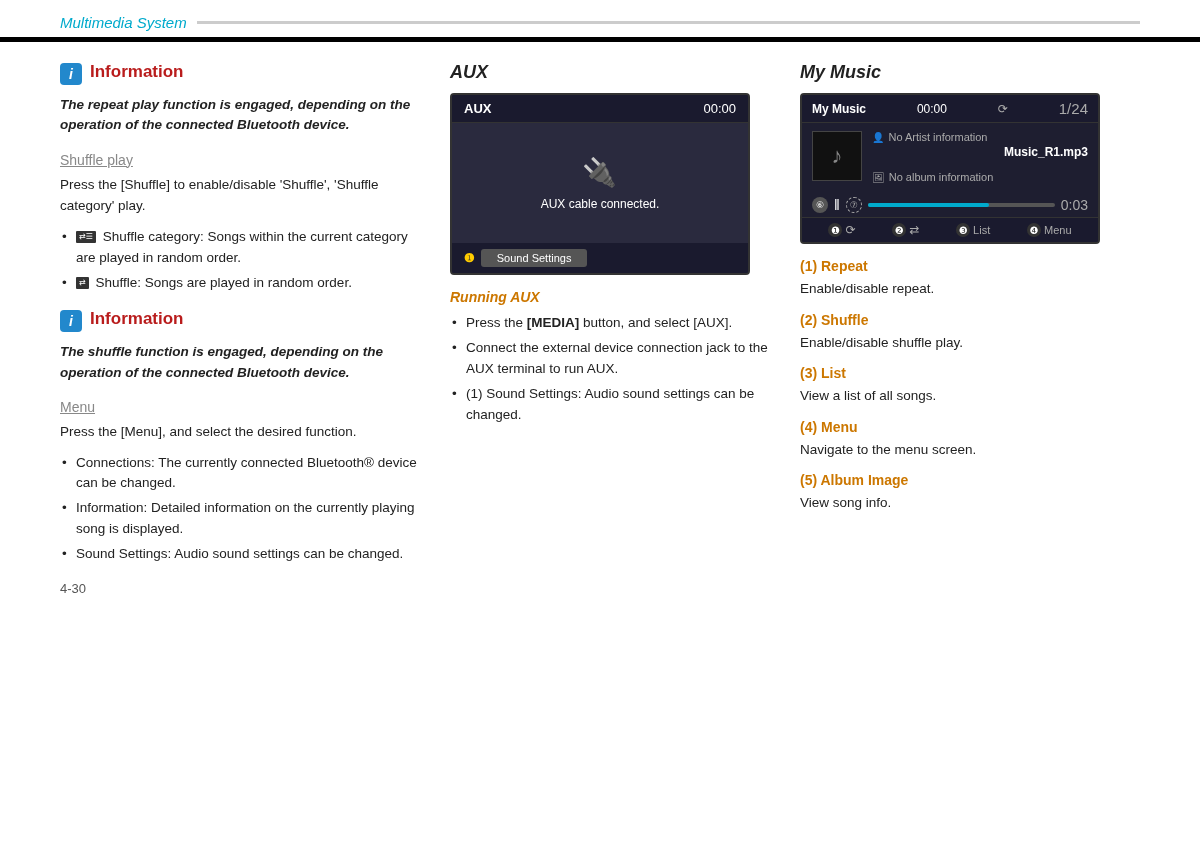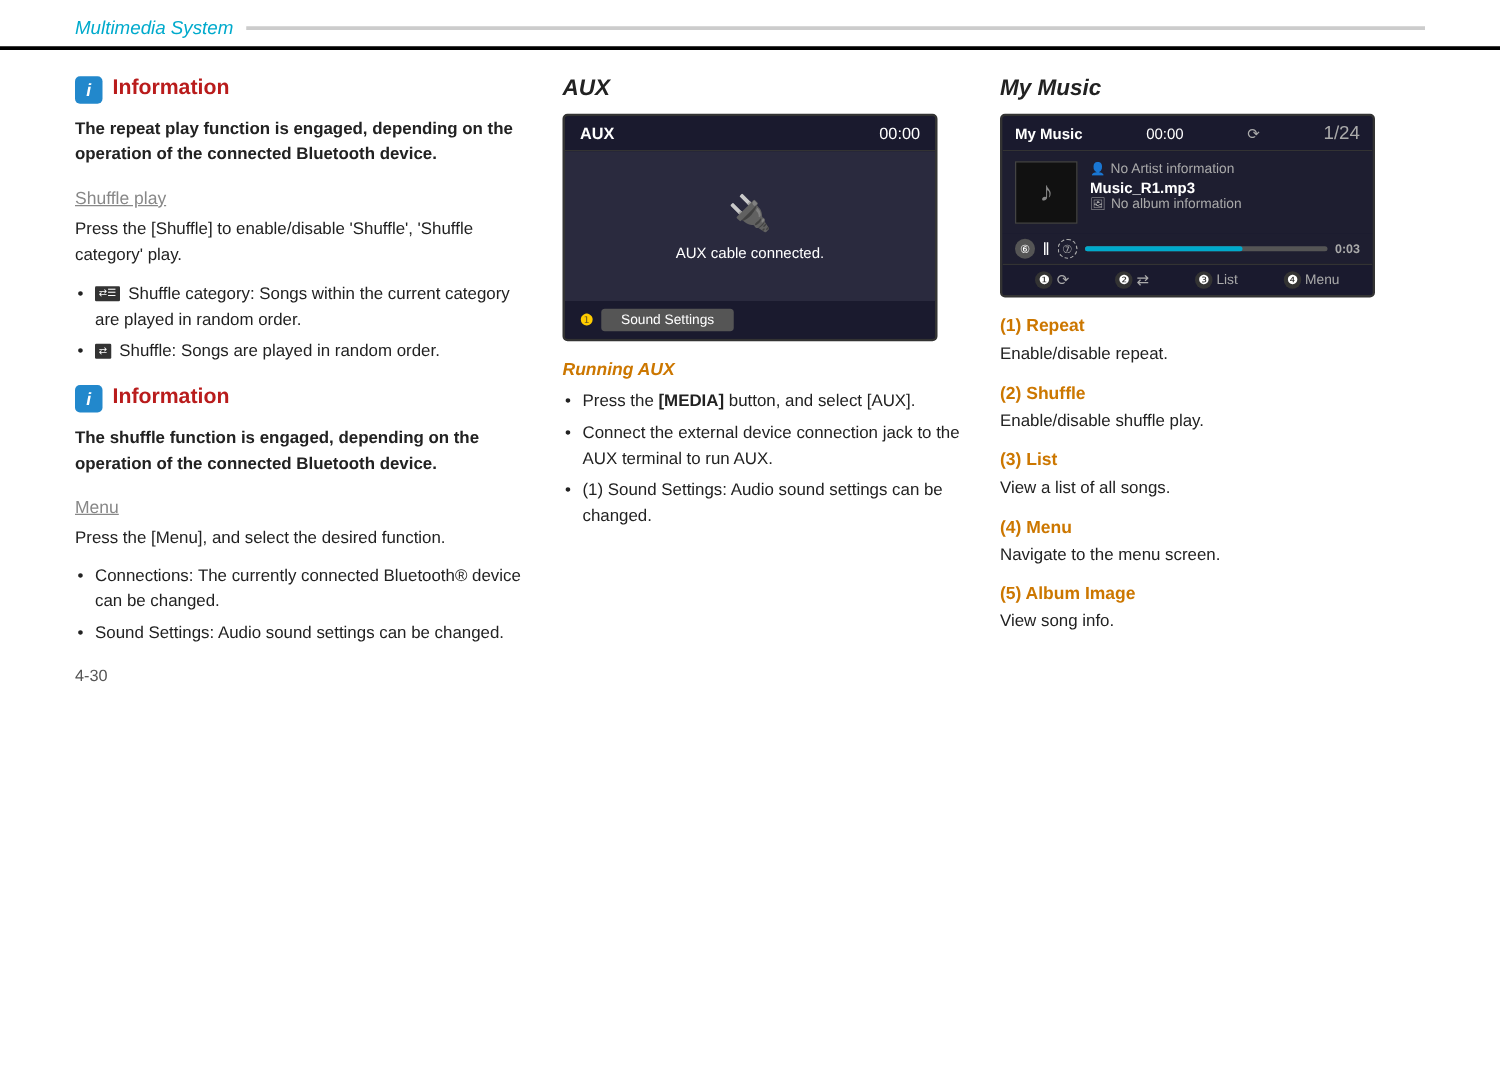--- a/index.html
+++ b/index.html
@@ -9,21 +9,21 @@
       width: 1200px;
       height: 861px;
       overflow: hidden;
       font-size: 14px;
       color: #222;
     }
 
     
     .header {
       padding: 14px 60px 6px 60px;
-      border-bottom: 3px solid #000000;
+      border-bottom: 5px solid #000000;
       display: flex;
       align-items: center;
     }
     .header-title {
       color: #00aacc;
       font-size: 15px;
       font-style: italic;
     }
     .header-line {
       flex: 1;
@@ -83,20 +83,21 @@
       font-weight: bold;
       color: #b91c1c;
     }
 
     .info-text {
       font-size: 13.5px;
       font-weight: bold;
       line-height: 1.5;
       margin-bottom: 16px;
       margin-left: 0;
+      font-style: italic;
     }
 
     .section-heading {
       color: #888;
       font-size: 14px;
       text-decoration: underline;
       margin-bottom: 6px;
       font-weight: normal;
     }
 
@@ -270,21 +271,22 @@
       font-size: 11px;
       margin-bottom: 2px;
       display: flex;
       align-items: center;
       gap: 4px;
     }
     .mm-song-name {
       color: white;
       font-size: 12px;
       font-weight: bold;
-      margin-bottom: 0;
+      margin-bottom: 12px;
+      text-align: right;
     }
     .mm-progress-row {
       padding: 4px 10px;
       background: #1e1e30;
       display: flex;
       align-items: center;
       gap: 6px;
     }
     .mm-num-circle {
       width: 16px;
@@ -319,22 +321,21 @@
     }
     .mm-progress-fill {
       position: absolute;
       left: 0; top: 0; bottom: 0;
       background: #00aacc;
       border-radius: 2px;
       width: 65%;
     }
     .mm-duration {
       color: #aaa;
-      font-size: 10px;
-      font-weight: bold;
+      font-size: 14px;
     }
     .mm-pause-icon {
       font-size: 14px;
       color: white;
     }
     .mm-footer {
       background: #1a1a2e;
       display: flex;
       align-items: center;
       justify-content: space-around;
@@ -429,20 +430,21 @@
     <div class="info-box">
       <div class="info-icon">i</div>
       <span class="info-title">Information</span>
     </div>
     <p class="info-text">The shuffle function is engaged, depending on the operation of the connected Bluetooth device.</p>
 
     <p class="section-heading">Menu</p>
     <p class="section-body">Press the [Menu], and select the desired function.</p>
     <ul class="bullet-list">
       <li>Connections: The currently connected Bluetooth® device can be changed.</li>
+      <li>Information: Detailed information on the currently playing song is displayed.</li>
       <li>Sound Settings: Audio sound settings can be changed.</li>
     </ul>
 
     <p class="page-num">4-30</p>
   </div>
 
   <div class="mid-col">
 
     <p class="aux-title">AUX</p>
 

